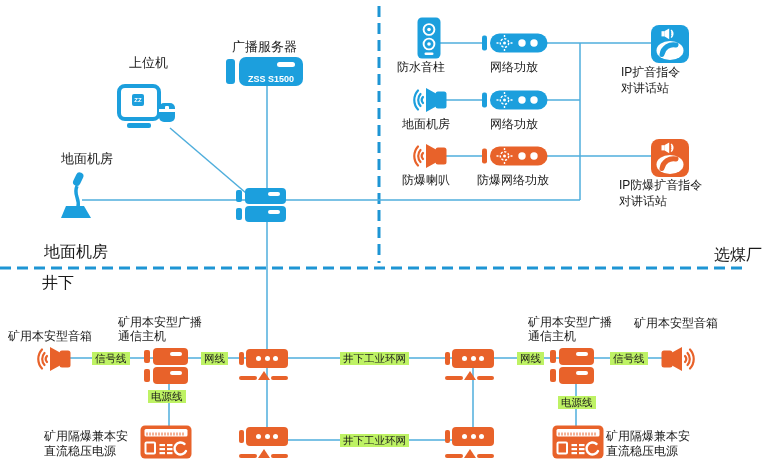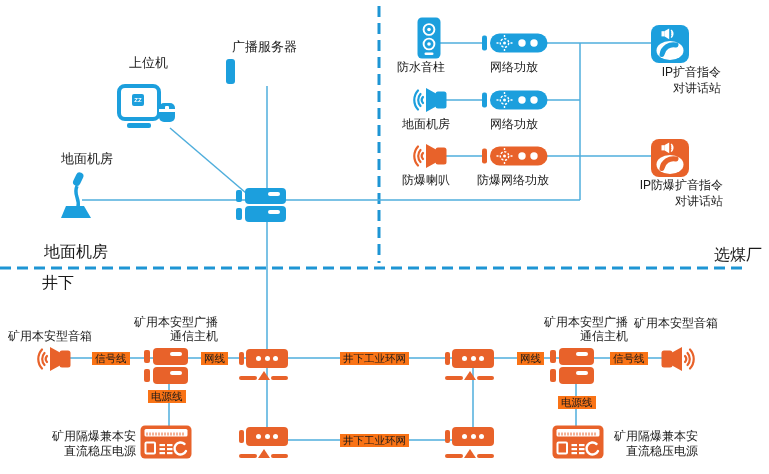--- a/index.html
+++ b/index.html
@@ -3,22 +3,22 @@
 <meta charset="utf-8">
 <style>
   html,body{margin:0;padding:0;background:#fff;}
   #stage{position:relative;width:769px;height:474px;background:#fff;overflow:hidden;
          font-family:"Liberation Sans","DejaVu Sans",sans-serif;}
   #wires{position:absolute;left:0;top:0;z-index:1;}
   .lbl{position:absolute;z-index:4;font-weight:normal;color:#1a1a1a;font-size:12px;
        white-space:nowrap;line-height:14px;}
   .lbl.big{font-size:16px;line-height:18px;margin-left:32px;}
   .lbl.md{font-size:13px;}
-  .lbl.small{font-size:10.5px;background:#f97316;padding:0 3px;line-height:13px;z-index:5;}
-  .lbl.center{text-align:right;white-space:normal;}
+  .lbl.small{font-size:10.5px;background:#bef264;padding:0 3px;line-height:13px;z-index:5;}
+  .lbl.center{text-align:left;white-space:normal;}
   .icon{position:absolute;z-index:3;}
   
   .monitor{position:absolute;z-index:3;box-sizing:border-box;width:44px;height:37px;
            border:4px solid #1C9FDD;border-radius:8px;background:#fff;}
   .monitor .logo{position:absolute;left:11px;top:6px;width:12px;height:12px;background:#1C9FDD;
            color:#fff;font-size:6px;font-weight:bold;text-align:center;line-height:12px;border-radius:2px;}
   .mon-base{position:absolute;z-index:3;width:24px;height:5px;background:#1C9FDD;border-radius:2px;}
   .mouse{position:absolute;z-index:3;width:16px;height:19px;background:#1C9FDD;border-radius:5px;}
   .mouse .band{position:absolute;left:0;right:0;top:6px;height:2.5px;background:#fff;}
   .mouse .nub{position:absolute;left:6px;top:3px;width:4px;height:6px;background:#fff;border-radius:1px;}
@@ -90,20 +90,24 @@
   </div>
   <div class="mon-base" style="left:127px;top:123px"></div>
   <div class="mouse" style="left:159px;top:103px">
     <div class="band"></div>
       <div class="nub"></div>
   </div>
 
   <div class="lbl md" style="left:232px;top:40px">广播服务器</div>
   <div class="server" style="left:226px;top:57px">
     <i class="stab"></i>
+    <div class="sbody">
+      <s class="sdash"></s>
+      <span class="smodel">ZSS S1500</span>
+    </div>
   </div>
 
   <div class="lbl md" style="left:61px;top:152px">地面机房</div>
   <svg class="icon" style="left:58px;top:166px" width="40" height="54" viewBox="0 0 40 54">
     <polygon points="8,40 26,40 33,52 3,52" fill="#1C9FDD"></polygon>
     <path d="M20,41 C22,32 15,29 19,20" stroke="#1C9FDD" stroke-width="3.5" fill="none"></path>
     <rect x="16.5" y="6" width="7.5" height="14" rx="3.7" fill="#1C9FDD" transform="rotate(26 20 13)"></rect>
   </svg>
 
   <div class="rack blue" style="left:236px;top:188px;width:50px">

